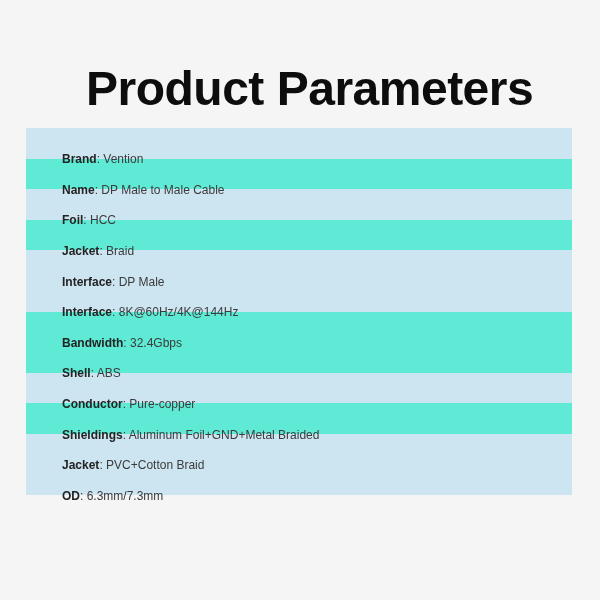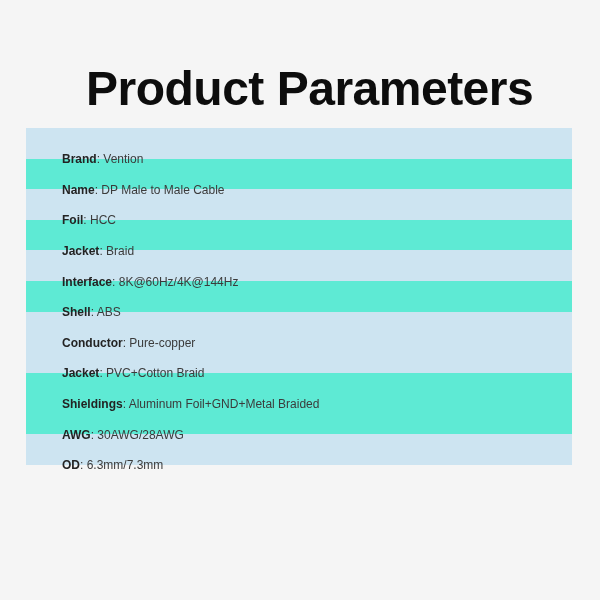--- a/index.html
+++ b/index.html
@@ -78,35 +78,38 @@
       <div class="spec-row">
         <span class="spec-text"><span class="spec-label">Name</span><span class="spec-sep">: </span><span class="spec-value">DP Male to Male Cable</span></span>
       </div>
       <div class="spec-row stripe">
         <span class="spec-text"><span class="spec-label">Foil</span><span class="spec-sep">: </span><span class="spec-value">HCC</span></span>
       </div>
       <div class="spec-row">
         <span class="spec-text"><span class="spec-label">Jacket</span><span class="spec-sep">: </span><span class="spec-value">Braid</span></span>
       </div>
       <div class="spec-row stripe">
+        <span class="spec-text"><span class="spec-label">Interface</span><span class="spec-sep">: </span><span class="spec-value">DP Male</span></span>
+      </div>
+      <div class="spec-row stripe">
         <span class="spec-text"><span class="spec-label">Interface</span><span class="spec-sep">: </span><span class="spec-value">8K@60Hz/4K@144Hz</span></span>
+      </div>
+      <div class="spec-row">
+        <span class="spec-text"><span class="spec-label">Bandwidth</span><span class="spec-sep">: </span><span class="spec-value">32.4Gbps</span></span>
       </div>
       <div class="spec-row">
         <span class="spec-text"><span class="spec-label">Shell</span><span class="spec-sep">: </span><span class="spec-value">ABS</span></span>
       </div>
       <div class="spec-row stripe">
         <span class="spec-text"><span class="spec-label">Conductor</span><span class="spec-sep">: </span><span class="spec-value">Pure-copper</span></span>
       </div>
-      <div class="spec-row stripe">
-        <span class="spec-text"><span class="spec-label">Jacket</span><span class="spec-sep">: </span><span class="spec-value">PVC+Cotton Braid</span></span>
-      </div>
       <div class="spec-row">
         <span class="spec-text"><span class="spec-label">Shieldings</span><span class="spec-sep">: </span><span class="spec-value">Aluminum Foil+GND+Metal Braided</span></span>
       </div>
-      <div class="spec-row">
-        <span class="spec-text"><span class="spec-label">AWG</span><span class="spec-sep">: </span><span class="spec-value">30AWG/28AWG</span></span>
+      <div class="spec-row stripe">
+        <span class="spec-text"><span class="spec-label">Jacket</span><span class="spec-sep">: </span><span class="spec-value">PVC+Cotton Braid</span></span>
       </div>
       <div class="spec-row stripe">
         <span class="spec-text"><span class="spec-label">OD</span><span class="spec-sep">: </span><span class="spec-value">6.3mm/7.3mm</span></span>
       </div>
     </div>
 
 </div>
 
 </body></html>

